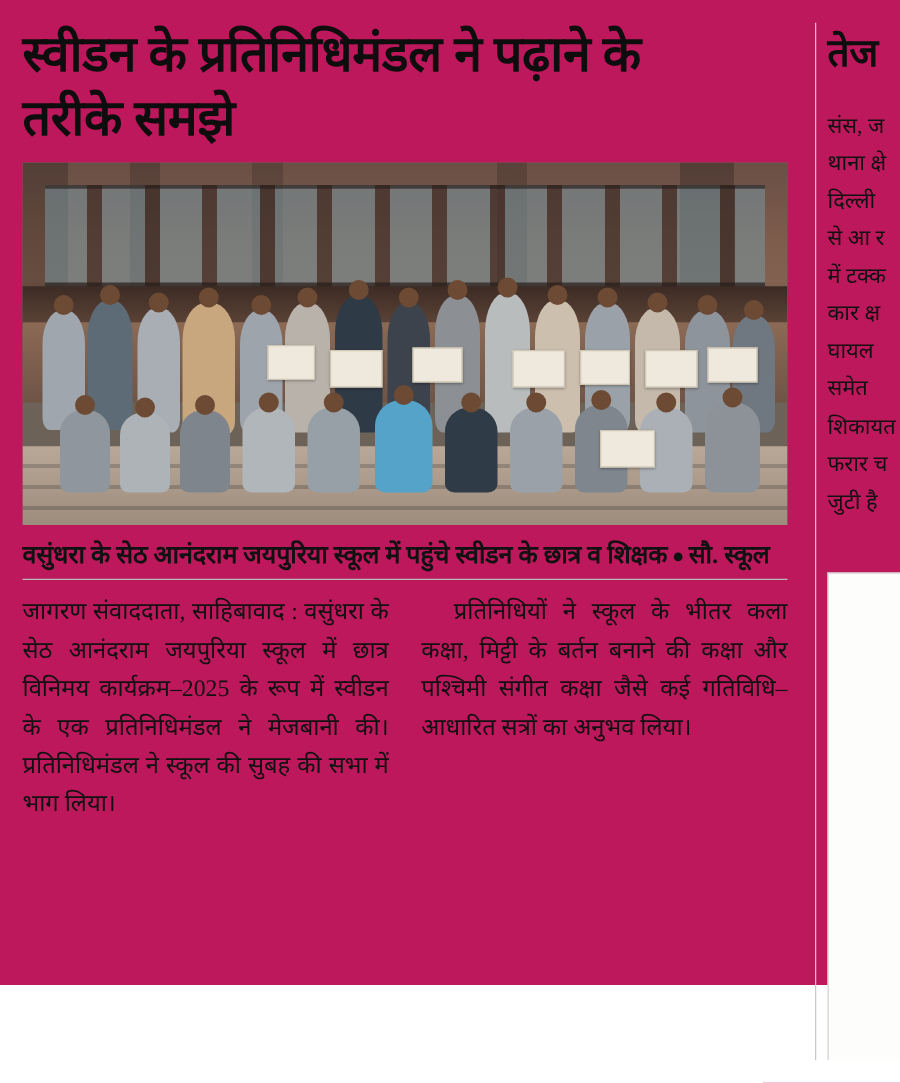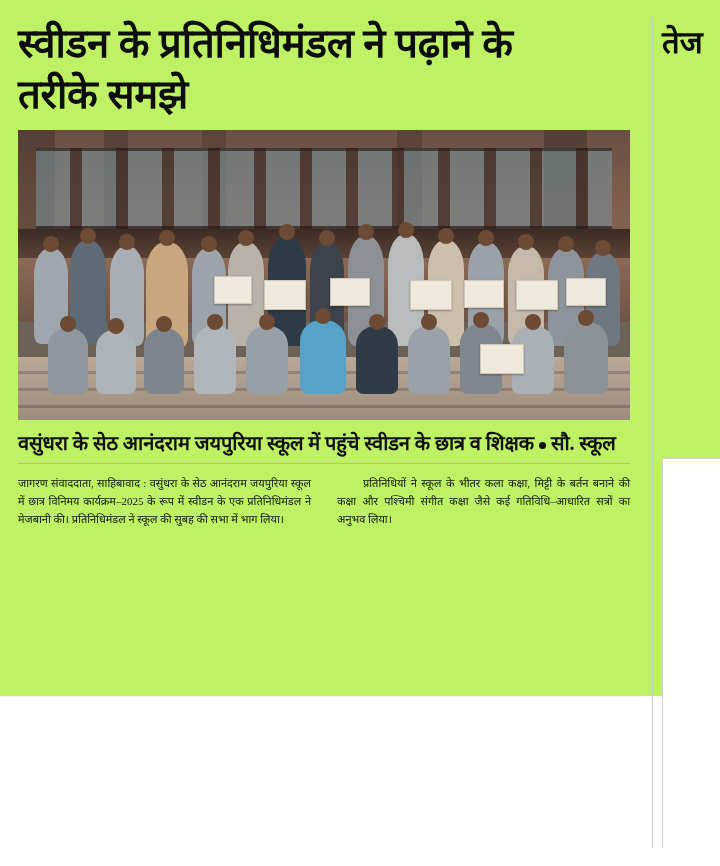--- a/index.html
+++ b/index.html
@@ -10,22 +10,22 @@
   body {
     width: 720px;
     height: 866px;
     overflow: hidden;
     font-family: "Liberation Serif", serif;
     color: #1a1a1a;
   }
   .page {
     position: relative;
     width: 720px;
-    height: 696px;
-    background: #bef264;
+    height: 788px;
+    background: #be185d;
   }
 
   
   .main-col {
     position: absolute;
     left: 18px;
     top: 18px;
     width: 618px;
     height: 830px;
   }
@@ -140,21 +140,21 @@
     gap: 26px;
     margin-top: 11px;
     width: 612px;
   }
   .body-col {
     width: 293px;
   }
   .body-col p {
     margin: 0;
     font-family: "Liberation Serif", serif;
-    font-size: 11px;
+    font-size: 19px;
     line-height: 1.62;
     color: #111;
     text-align: justify;
     text-justify: inter-word;
   }
   .body-col p + p { margin-top: 16px; }
   .indent { text-indent: 26px; }
 
   
   .side-col {
@@ -318,16 +318,29 @@
       </div>
       <div class="body-col">
         <p class="indent">प्रतिनिधियों ने स्कूल के भीतर कला कक्षा, मिट्टी के बर्तन बनाने की कक्षा और पश्चिमी संगीत कक्षा जैसे कई गतिविधि–आधारित सत्रों का अनुभव लिया।</p>
       </div>
     </div>
   </div>
 
   <div class="side-col">
     <div class="side-rule"></div>
     <div class="side-headline">तेज</div>
+    <div class="side-body">
+      <div>संस, ज</div>
+      <div>थाना क्षे</div>
+      <div>दिल्ली</div>
+      <div>से आ र</div>
+      <div>में टक्क</div>
+      <div>कार  क्ष</div>
+      <div>घायल</div>
+      <div>समेत</div>
+      <div>शिकायत</div>
+      <div>फरार च</div>
+      <div>जुटी है</div>
+    </div>
     <div class="side-box"></div>
   </div>
 
 </div>
 
 </body></html>

